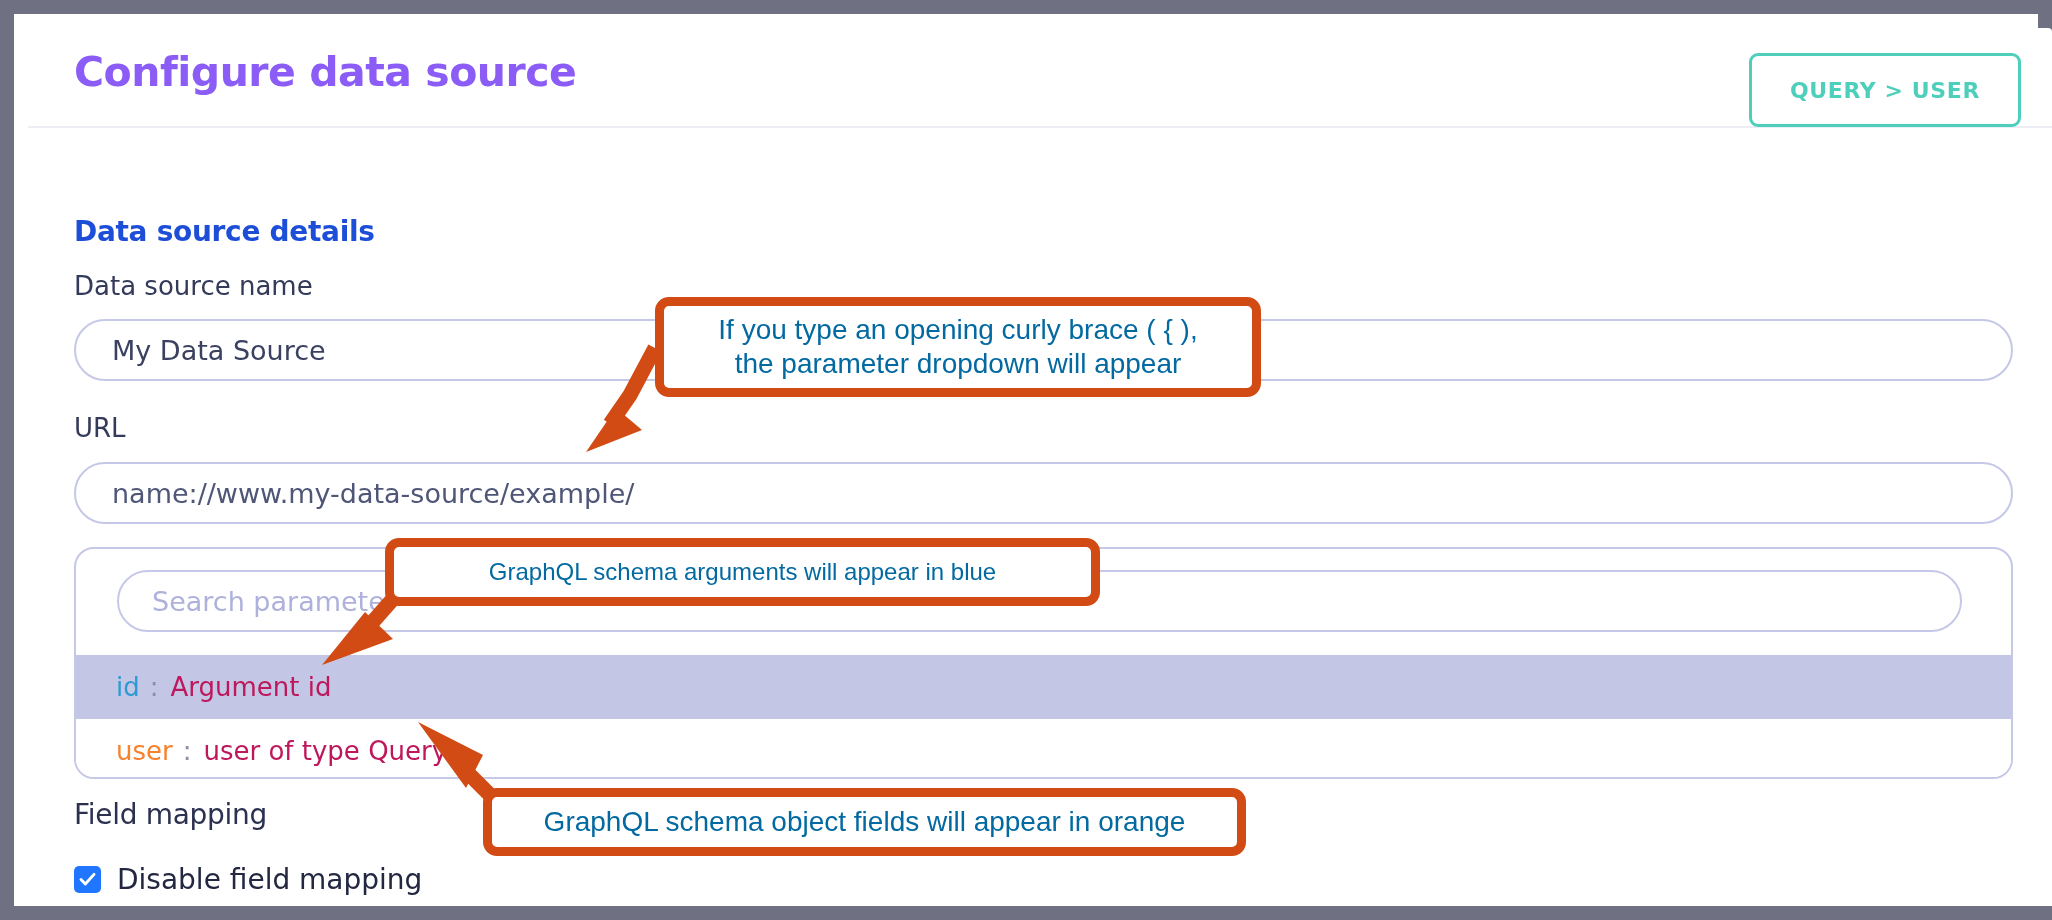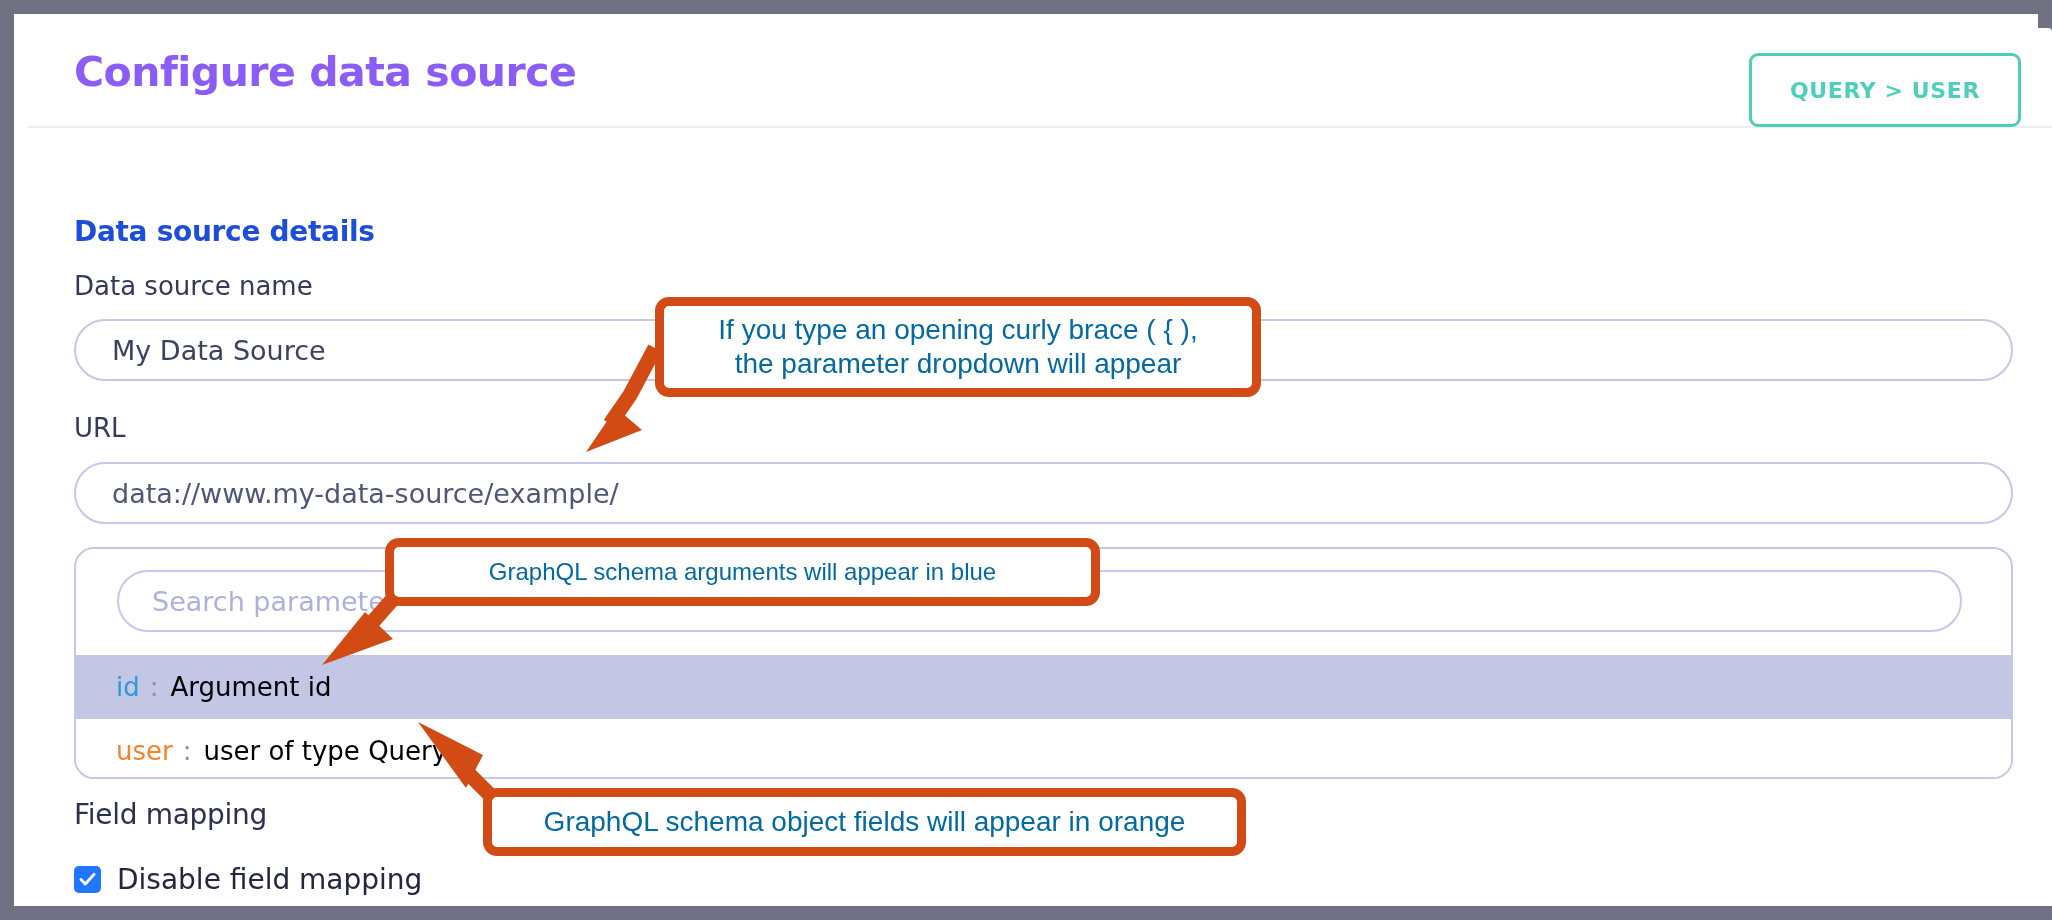--- a/index.html
+++ b/index.html
@@ -153,21 +153,21 @@
     font-family: "DejaVu Sans", sans-serif;
     font-size: 26px;
     cursor: pointer;
   }
   #param-row-id   { top: 106px; background: #c3c6e4; }
   #param-row-user { top: 170px; background: #ffffff; }
   .param-key       { font-weight: 400; }
   .param-key.blue  { color: #2e9ad4; }
   .param-key.orange{ color: #f5822d; }
   .param-colon { color: #8a8fa3; margin: 0 12px 0 10px; }
-  .param-desc  { color: #000000; }
+  .param-desc  { color: #be185d; }
 
   
   #section-title-field-mapping {
     position: absolute;
     left: 46px; top: 770px;
     font-family: "DejaVu Sans", sans-serif;
     font-size: 28px;
     font-weight: 500;
     letter-spacing: -0.3px;
     color: #2c3150;
@@ -249,21 +249,21 @@
       <div id="page-title">Configure data source</div>
       <div id="query-user-button">QUERY &gt; USER</div>
     </div>
 
     <div id="section-title-details">Data source details</div>
 
     <div class="field-label" id="label-ds-name">Data source name</div>
     <div class="text-input" id="input-ds-name">My Data Source</div>
 
     <div class="field-label" id="label-url">URL</div>
-    <div class="text-input" id="input-url">data://www.my-data-source/example/</div>
+    <div class="text-input" id="input-url">name://www.my-data-source/example/</div>
 
     <div id="param-dropdown">
       <div id="search-parameter-input">Search parameter</div>
 
       <div class="param-row" id="param-row-id">
         <span class="param-key blue">id</span>
         <span class="param-colon">:</span>
         <span class="param-desc">Argument id</span>
       </div>
 

